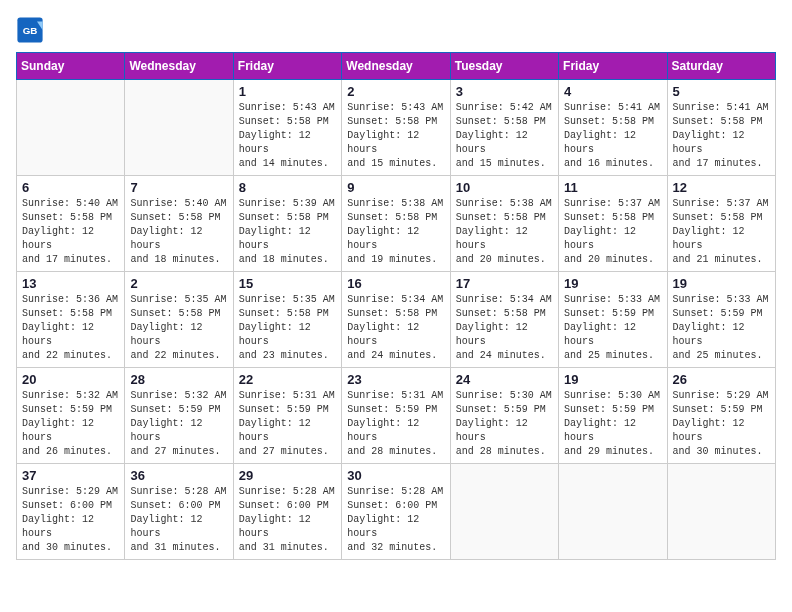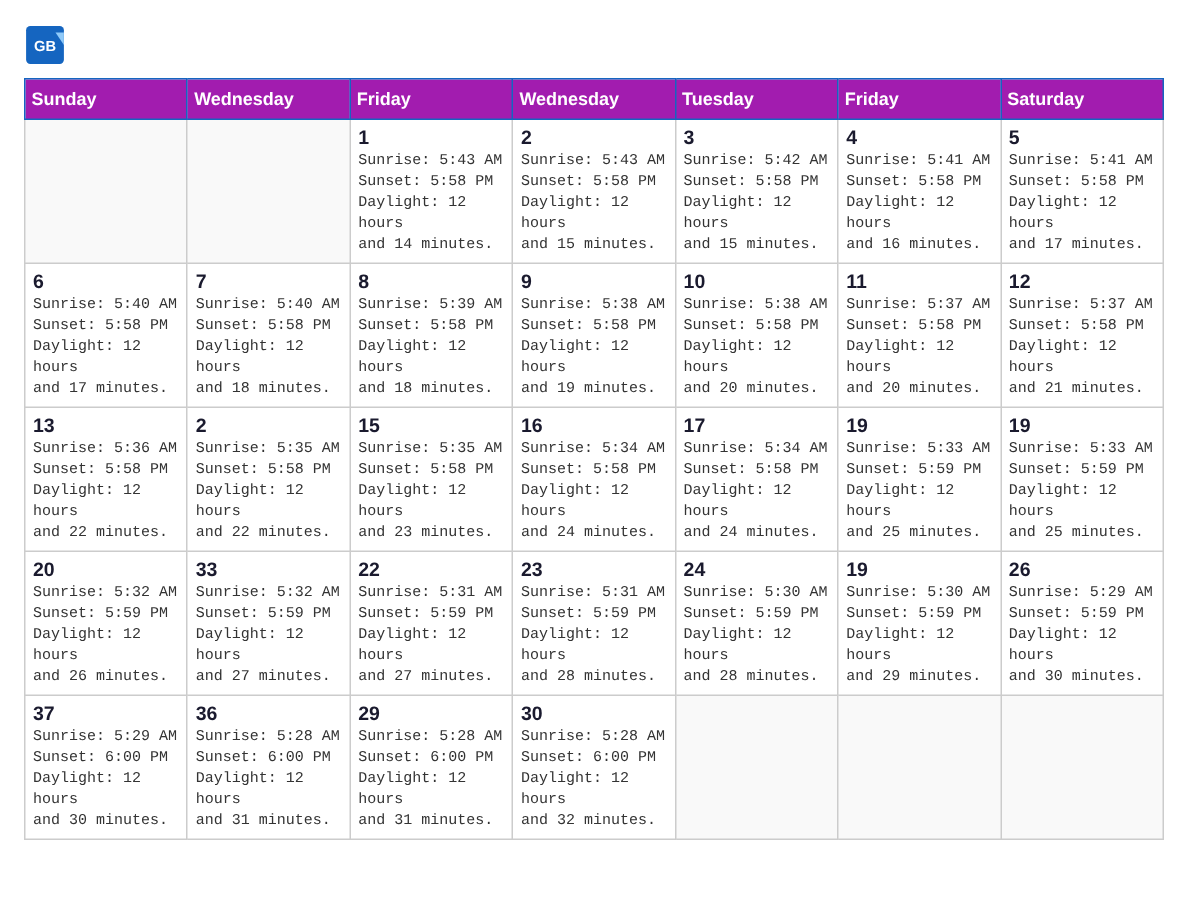--- a/index.html
+++ b/index.html
@@ -262,21 +262,21 @@
       </tr>
       <tr>
         <td>
           <div class="day-number">20</div>
           <div class="day-info" style="white-space: pre-line;">Sunrise: 5:32 AM
 Sunset: 5:59 PM
 Daylight: 12 hours
 and 26 minutes.</div>
         </td>
         <td>
-          <div class="day-number">33</div>
+          <div class="day-number">28</div>
           <div class="day-info" style="white-space: pre-line;">Sunrise: 5:32 AM
 Sunset: 5:59 PM
 Daylight: 12 hours
 and 27 minutes.</div>
         </td>
         <td>
           <div class="day-number">22</div>
           <div class="day-info" style="white-space: pre-line;">Sunrise: 5:31 AM
 Sunset: 5:59 PM
 Daylight: 12 hours

